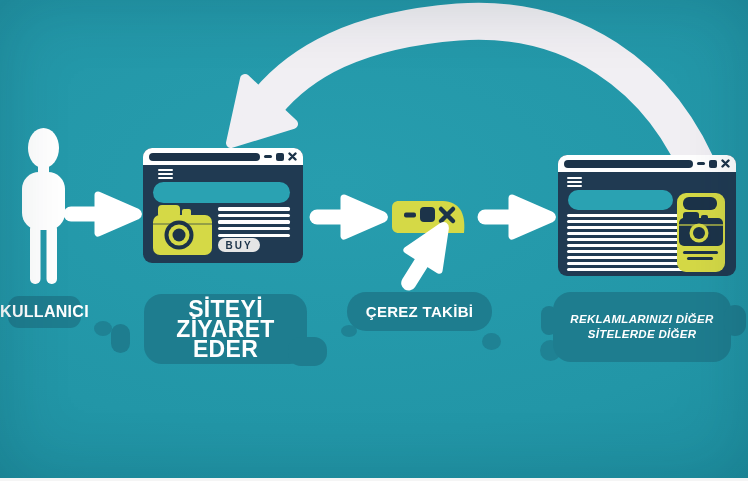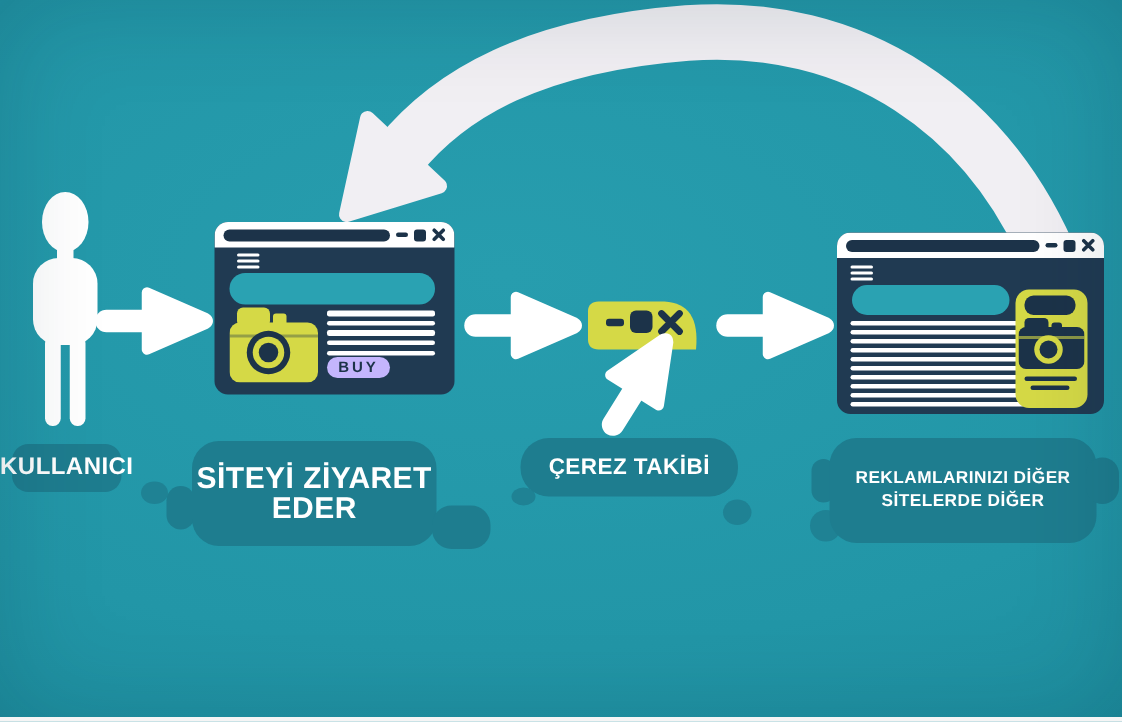--- a/index.html
+++ b/index.html
@@ -13,21 +13,21 @@
   .addr{flex:1;height:8px;border-radius:4px;background:#1c3349;}
   .cmin{width:8px;height:3px;border-radius:1.5px;background:#1c3349;}
   .cmax{width:8px;height:8px;border-radius:2px;background:#1c3349;}
   .cx{width:9px;height:9px;display:block;}
   .menu{position:absolute;display:flex;flex-direction:column;gap:2px;}
   .menu i{display:block;width:15px;height:2px;background:#ffffff;border-radius:1px;}
   .banner{position:absolute;background:#2aa2b2;border-radius:11px;}
   .lines{position:absolute;display:flex;flex-direction:column;justify-content:space-between;}
   .lines i{display:block;height:3.5px;background:#ffffff;border-radius:1.5px;width:100%;}
   .lines.thin i{height:3px;}
-  .buy{position:absolute;display:flex;align-items:center;justify-content:center;background:#c4b5fd;color:#1c3349;
+  .buy{position:absolute;display:flex;align-items:center;justify-content:center;background:#e5e5e5;color:#1c3349;
     font-weight:bold;border-radius:8px;}
   .adcard{position:absolute;background:#d5d946;border-radius:9px;}
   .plate{position:absolute;z-index:2;background:#1e7d8f;color:#ffffff;font-weight:bold;display:flex;flex-direction:column;
     align-items:center;justify-content:center;text-align:center;letter-spacing:.3px;}
   .blob{position:absolute;background:#1e7d8f;z-index:2;}
   .blob.decor{background:#1f8294;z-index:0;}
   .basefloor{position:absolute;left:0;right:0;bottom:0;height:3px;background:#f5f5f5;z-index:5;}
   .abs{position:absolute;}
 </style>
 </head>
@@ -159,31 +159,31 @@
       <div class="abs" style="left:6px;top:58px;width:35px;height:3px;background:#1c3349;border-radius:1.5px;"></div>
       <div class="abs" style="left:10px;top:64px;width:26px;height:2.5px;background:#1c3349;border-radius:1.5px;"></div>
     </div>
   </div>
 
   <div class="plate" style="left:8px;top:296px;width:73px;height:32px;border-radius:11px;font-size:16px;">
     <span>KULLANICI</span>
   </div>
 
   <div class="blob" style="left:111px;top:324px;width:19px;height:29px;border-radius:10px;"></div>
-  <div class="plate" style="left:128px;top:294px;width:163px;height:70px;border-radius:18px;font-size:20px;line-height:20px;">
+  <div class="plate" style="left:144px;top:294px;width:163px;height:70px;border-radius:18px;font-size:23px;line-height:20px;">
     <span>SİTEYİ ZİYARET</span>
     <span>EDER</span>
   </div>
   <div class="blob" style="left:288px;top:337px;width:39px;height:29px;border-radius:13px;"></div>
 
   <div class="plate" style="left:347px;top:292px;width:145px;height:39px;border-radius:19px;font-size:15px;">
     <span>ÇEREZ TAKİBİ</span>
   </div>
 
   <div class="blob" style="left:541px;top:306px;width:16px;height:29px;border-radius:9px;"></div>
-  <div class="plate" style="left:553px;top:292px;width:178px;height:70px;border-radius:18px;font-size:11.5px;line-height:15px;">
+  <div class="plate" style="left:553px;top:292px;width:178px;height:70px;border-radius:18px;font-size:11.5px;line-height:15px;font-style:italic;">
     <span>REKLAMLARINIZI DİĞER</span>
     <span>SİTELERDE DİĞER</span>
   </div>
   <div class="blob" style="left:724px;top:305px;width:22px;height:31px;border-radius:11px;"></div>
 
   <div class="basefloor"></div>
 </div>
 
 </body></html>

